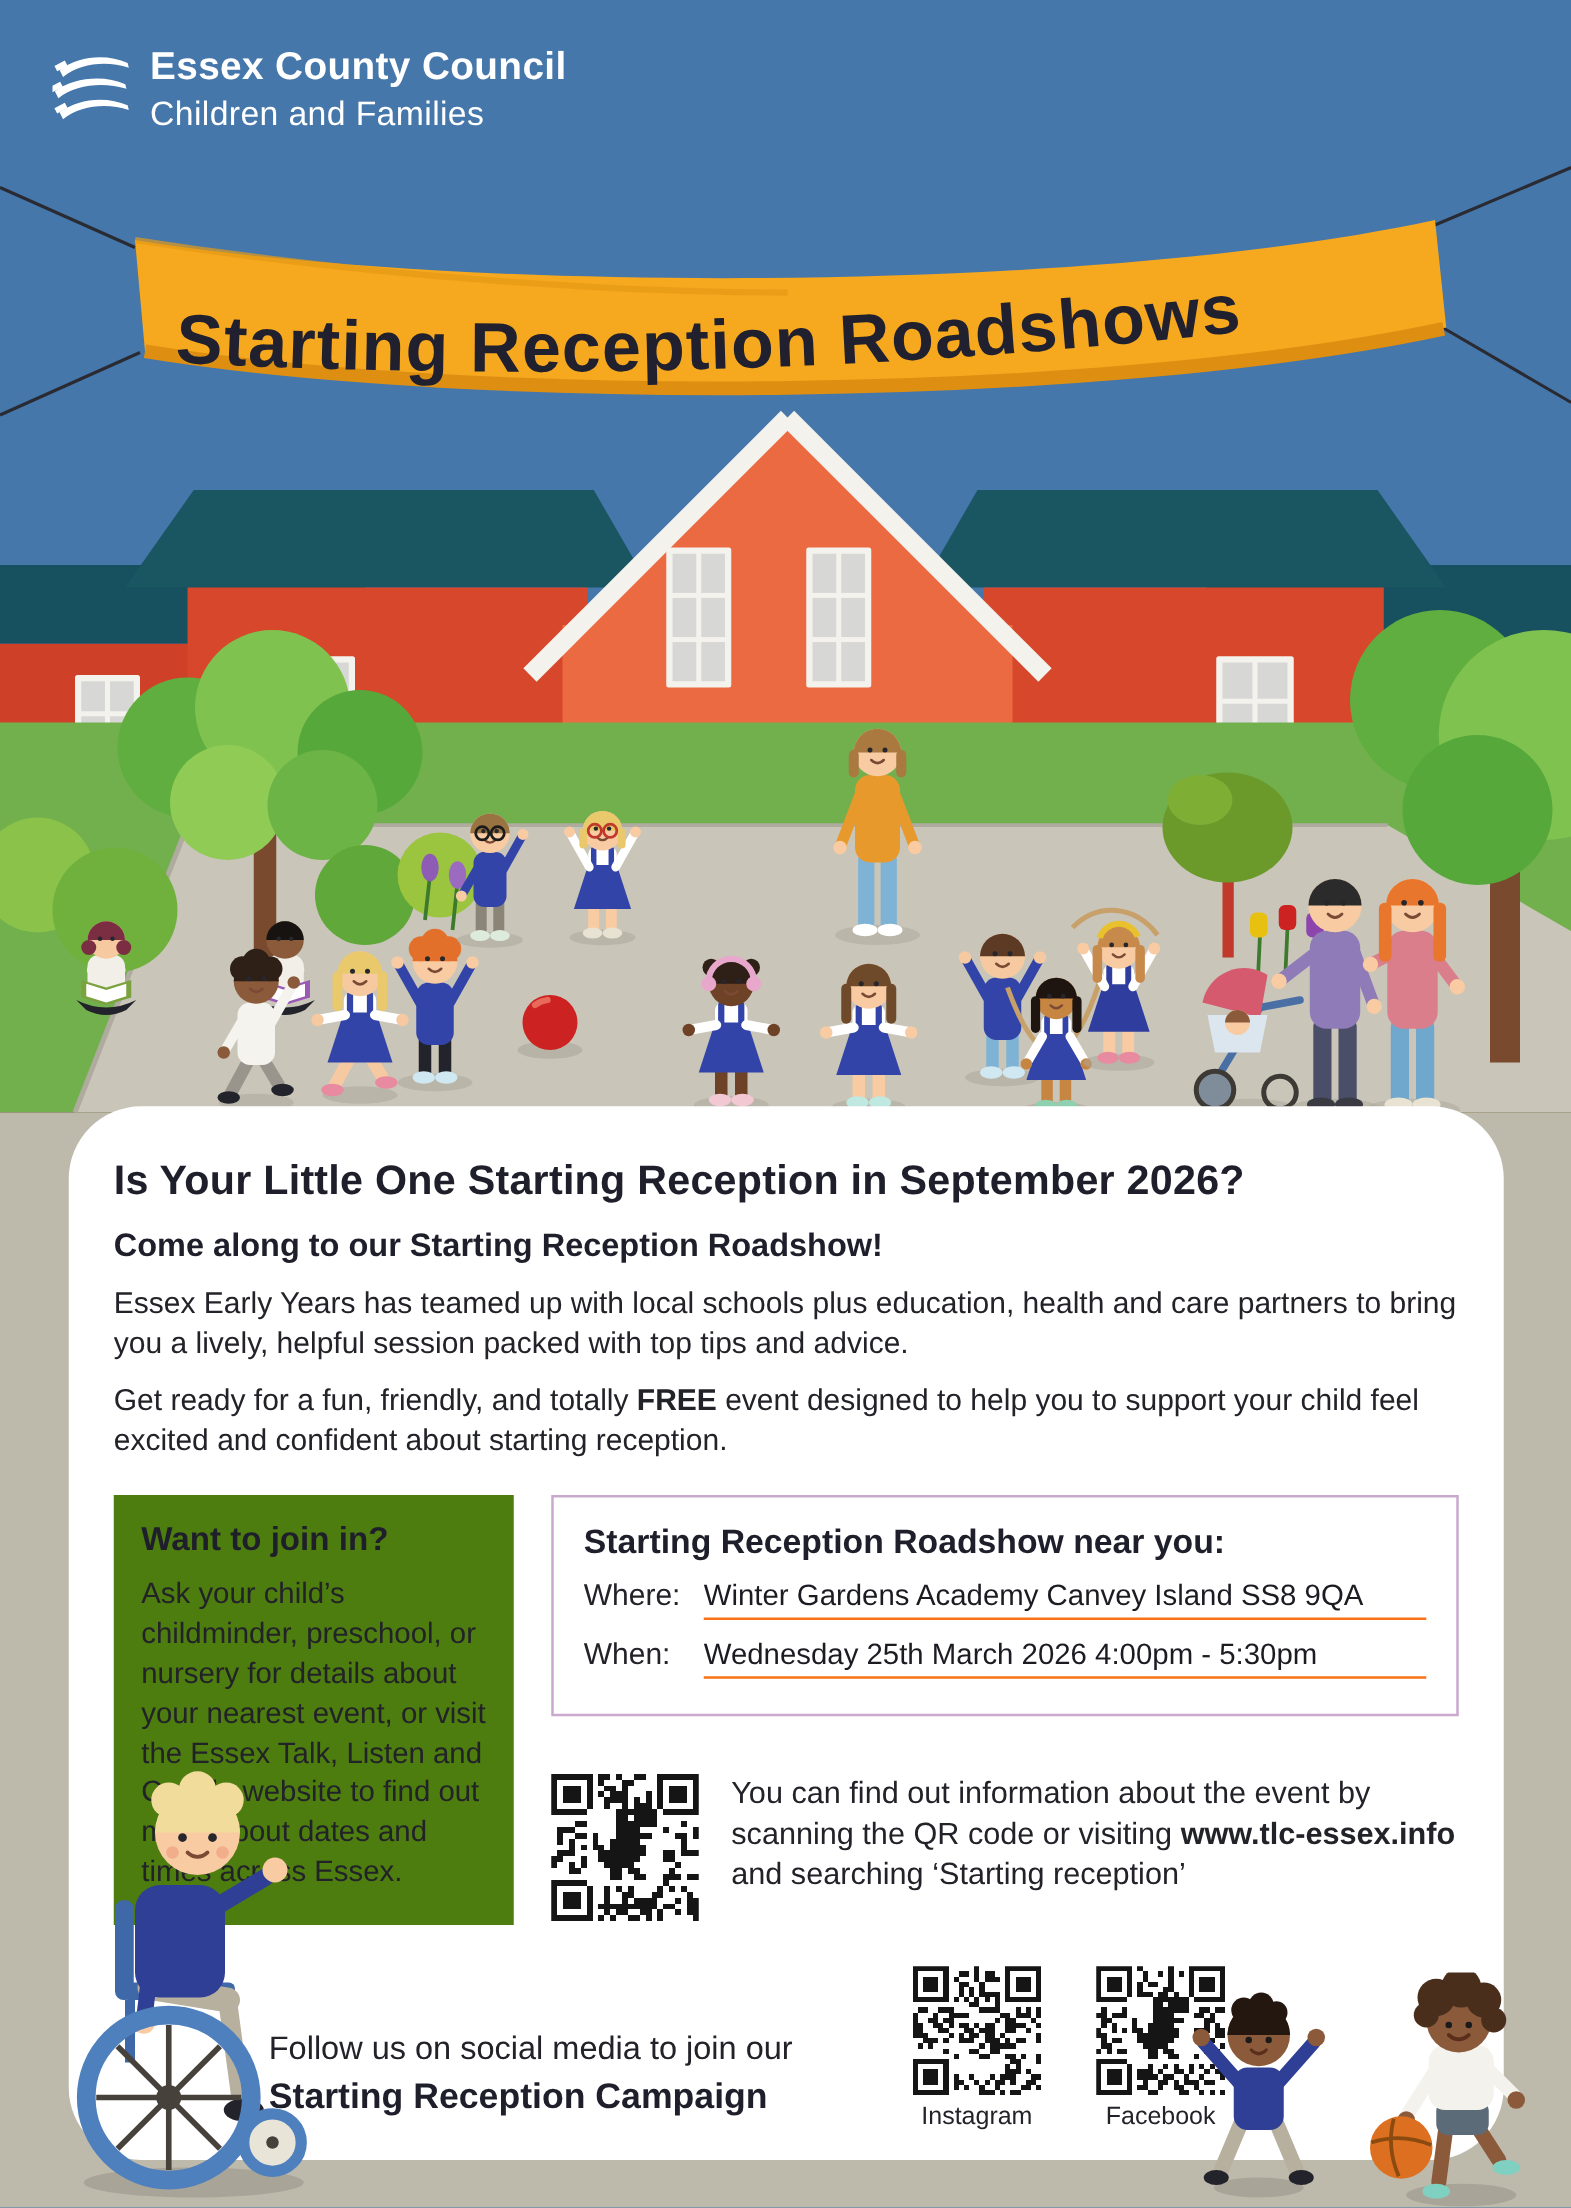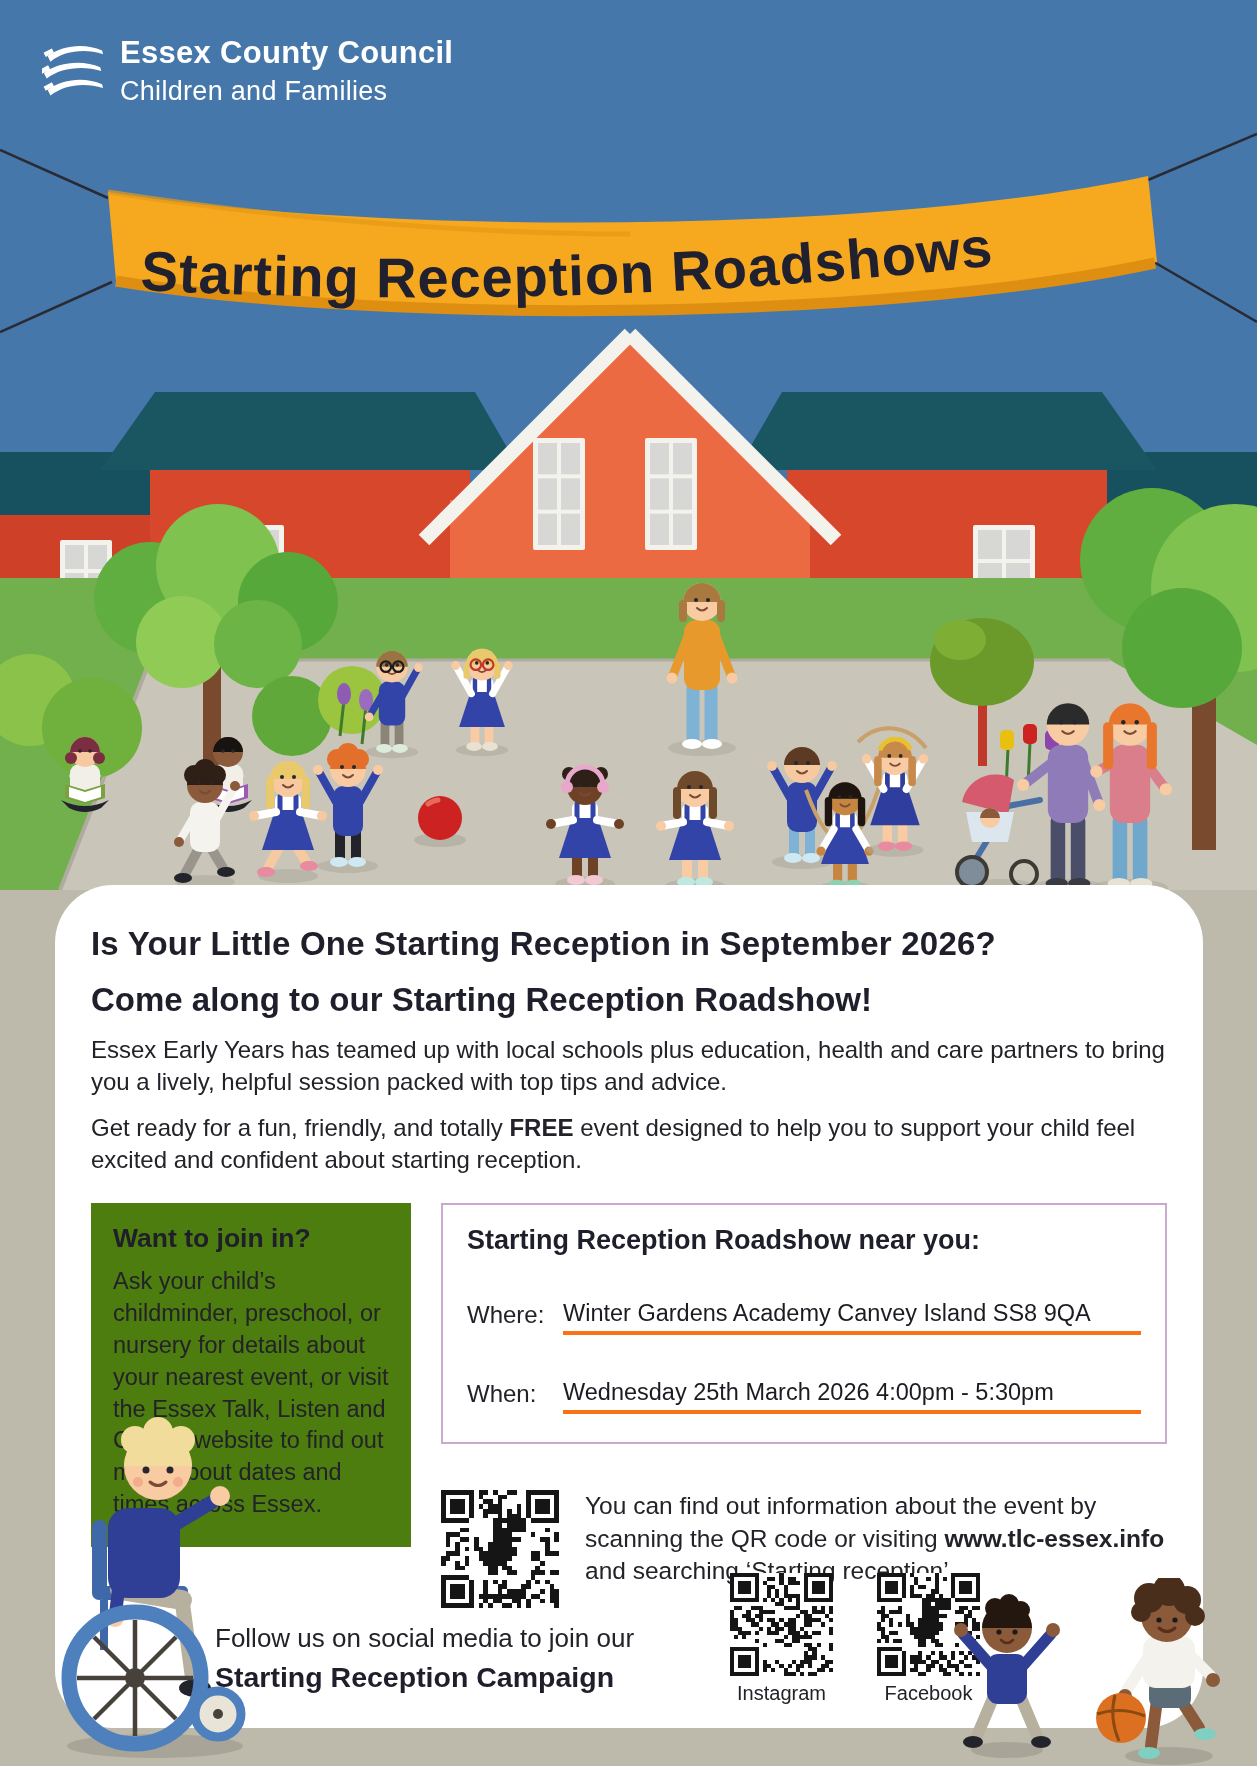--- a/index.html
+++ b/index.html
@@ -15,33 +15,33 @@
   .logo svg{display:block;margin-top:4px;}
   .logo .org{font-size:31px;font-weight:bold;letter-spacing:.3px;line-height:1.1;}
   .logo .dept{font-size:27px;margin-top:6px;letter-spacing:.3px;}
   
   .card{
     position:absolute;left:55px;top:885px;width:1148px;height:843px;
     background:#FFFFFF;border-radius:58px;box-sizing:border-box;
     padding:40px 36px 0 36px;color:#1F1F2B;
   }
   .card-title{font-size:33px;font-weight:800;margin:0;letter-spacing:.2px;color:#1F1F2B;}
-  .card-subtitle{font-size:33px;font-weight:800;margin:18px 0 0;color:#1F1F2B;}
+  .card-subtitle{font-size:26px;font-weight:800;margin:18px 0 0;color:#1F1F2B;}
   .body-p{font-size:24px;line-height:1.32;margin:15px 0 0;color:#222229;}
   .body-p b{font-weight:800;}
   .cols{display:flex;gap:30px;margin-top:27px;align-items:flex-start;}
   .join{width:320px;box-sizing:border-box;background:#4d7c0f;padding:20px 20px 26px 22px;}
   .join h3{font-size:26.5px;margin:0 0 12px;font-weight:800;color:#1F1F2B;}
   .join p{font-size:23.5px;line-height:1.36;margin:0;color:#222229;}
   .right-col{flex:1;min-width:0;}
   .roadshow{border:2px solid #C9A9CE;box-sizing:border-box;padding:20px 24px 28px;background:#fff;}
   .roadshow h3{font-size:27px;margin:0;font-weight:800;color:#1F1F2B;}
-  .rs-row{display:flex;align-items:center;margin-top:44px;gap:10px;}
+  .rs-row{display:flex;align-items:flex-start;margin-top:14px;gap:10px;}
   .rs-row .lbl{font-size:24px;width:86px;flex:none;padding-bottom:4px;color:#222229;}
-  .rs-row .val{flex:1;font-size:23.5px;border-bottom:4px solid #f97316;padding-bottom:4px;white-space:nowrap;color:#1b1b22;}
+  .rs-row .val{flex:1;font-size:23.5px;border-bottom:2px solid #f97316;padding-bottom:4px;white-space:nowrap;color:#1b1b22;}
   .qr-row{display:flex;gap:26px;margin-top:46px;align-items:flex-start;}
   .qr-box{width:118px;height:118px;flex:none;}
   .qr-row p{font-size:24.5px;line-height:1.34;margin:0;color:#222229;}
   .qr-row b{font-weight:800;}
   .social-text{position:absolute;left:160px;top:738px;}
   .social-text .l1{font-size:26px;color:#222229;}
   .social-text .l2{font-size:28.5px;font-weight:800;margin-top:7px;color:#1F1F2B;}
   .social-qrs{position:absolute;left:675px;top:688px;display:flex;gap:44px;}
   .sq{text-align:center;}
   .sq .qr-box{width:103px;height:103px;}

